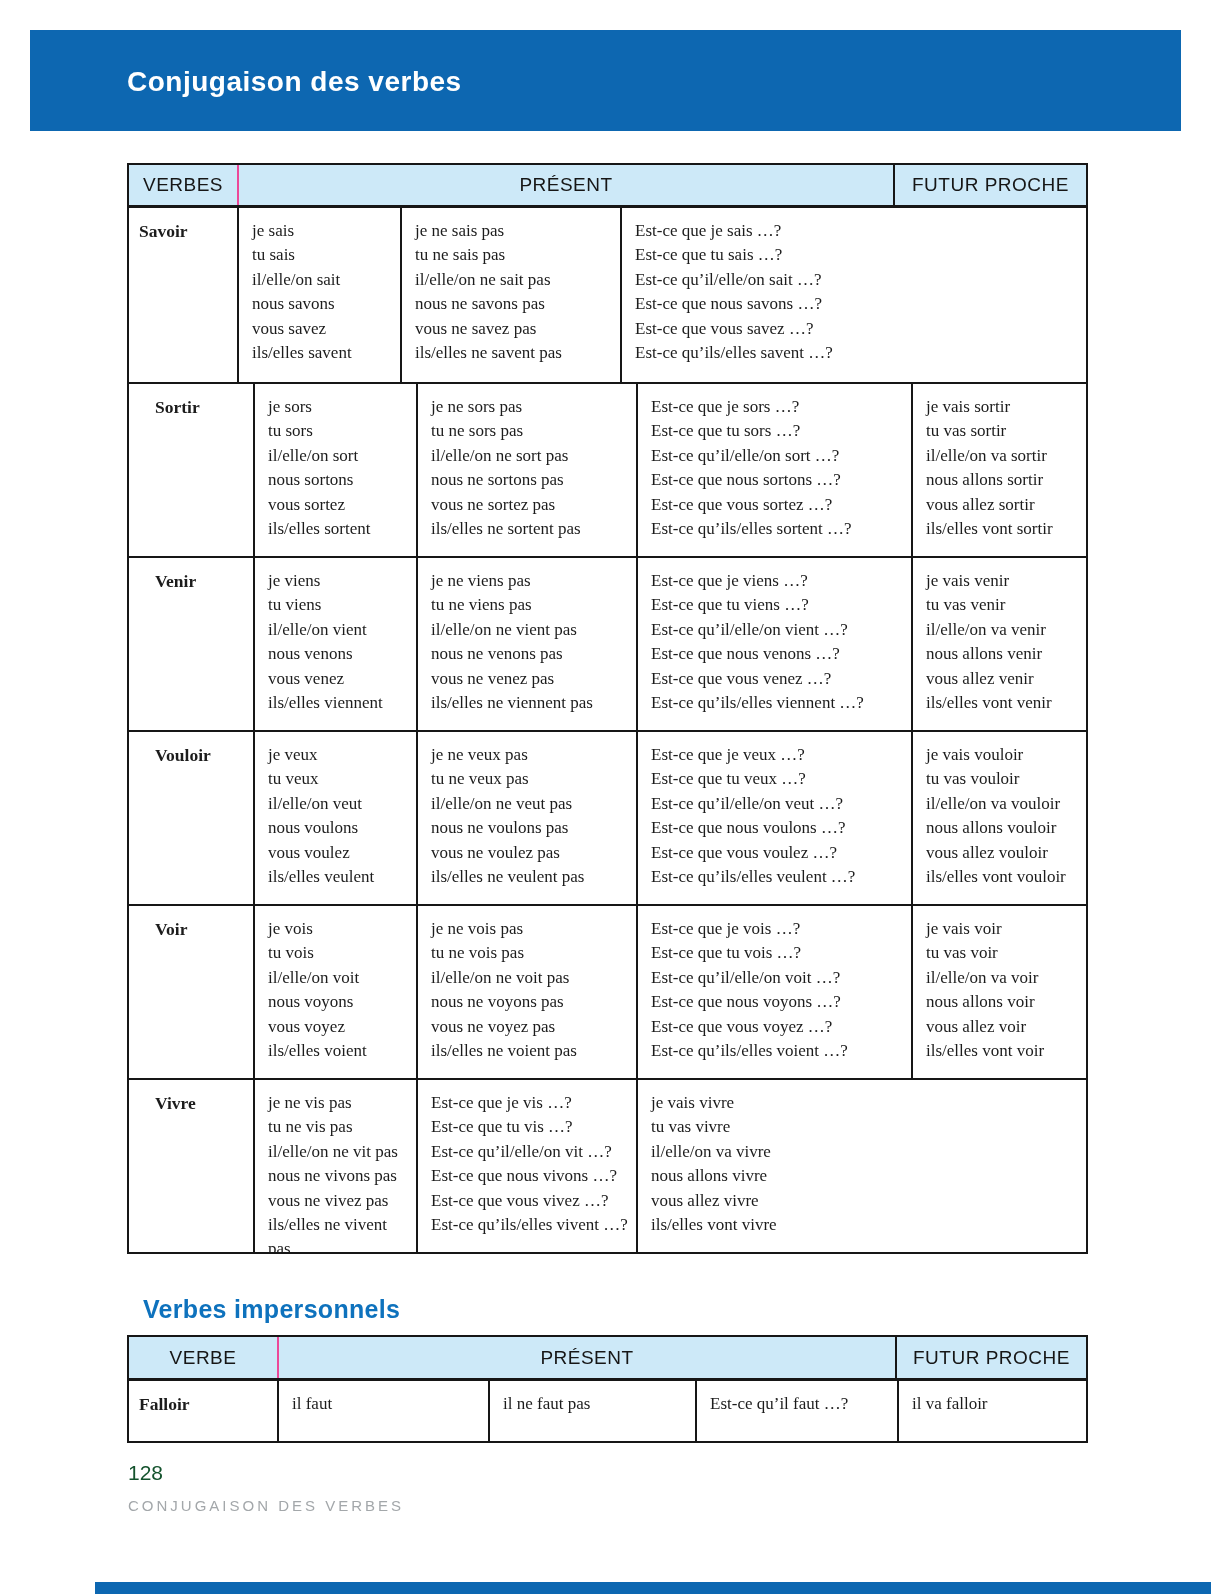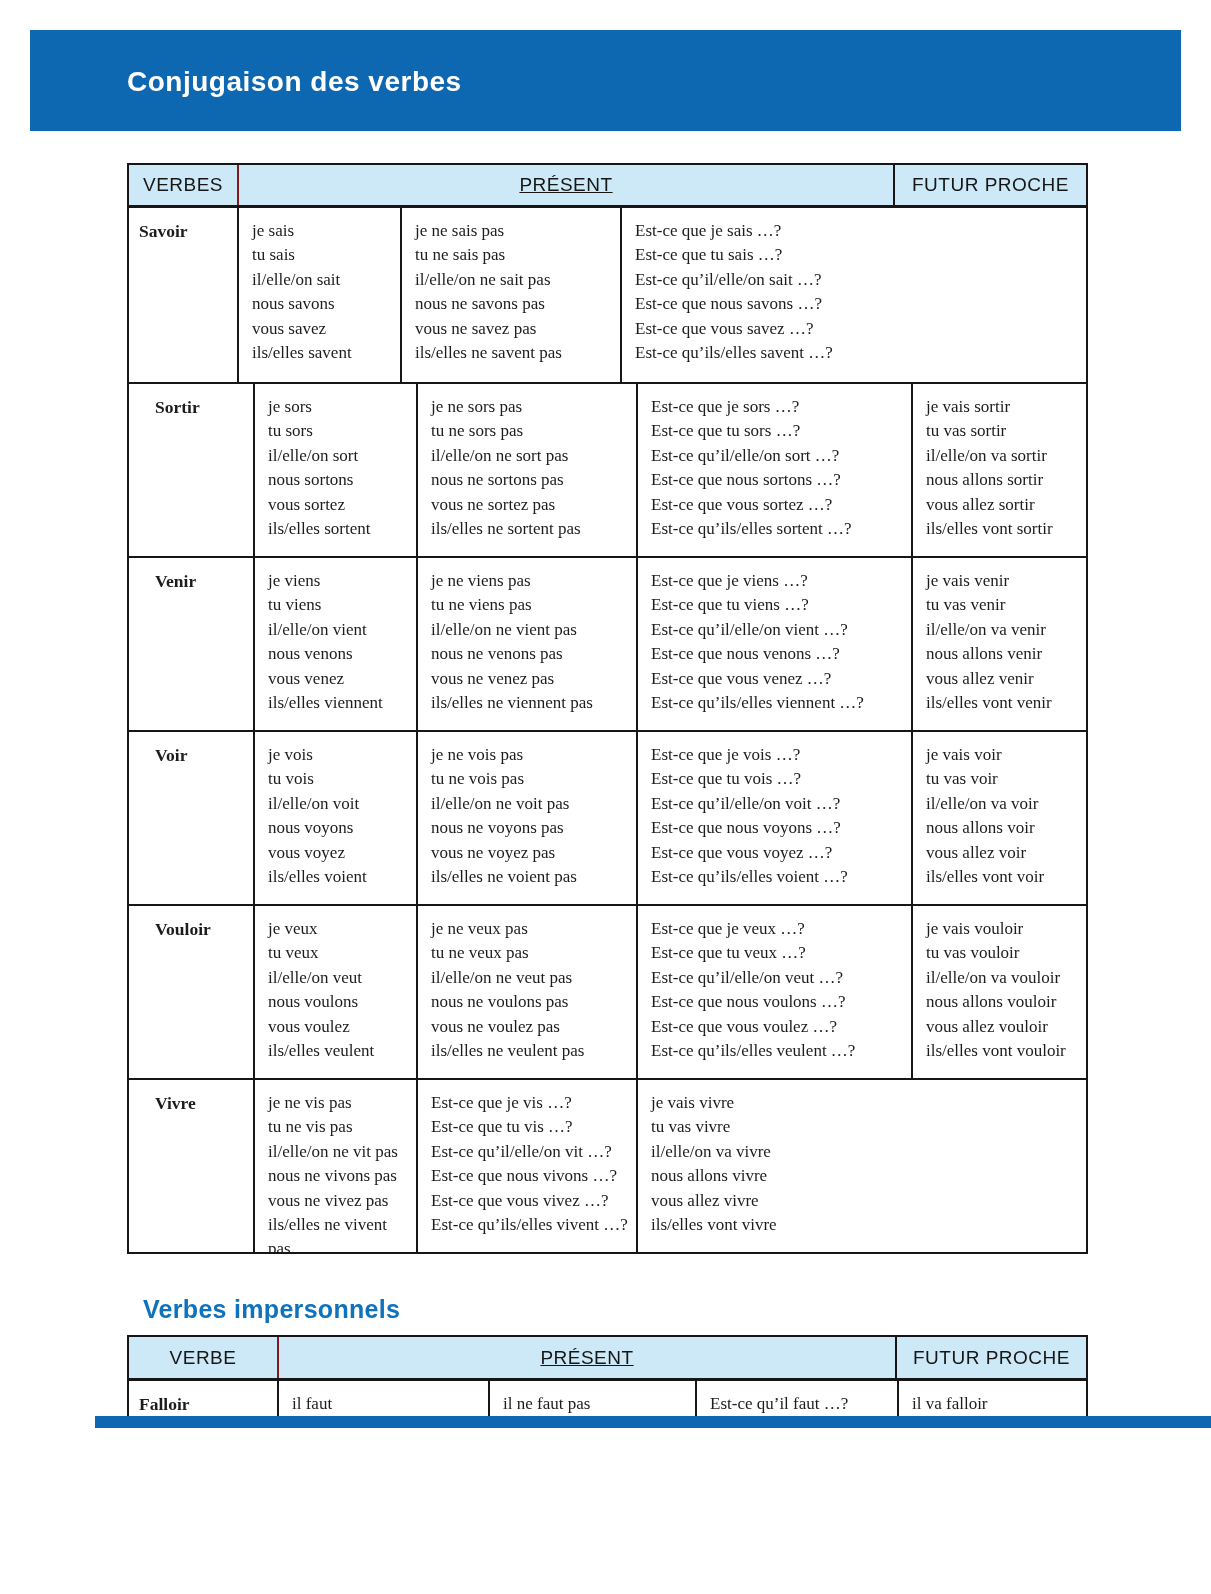--- a/index.html
+++ b/index.html
@@ -1,17 +1,17 @@
 <!DOCTYPE html>
 <html><head>
 <meta charset="utf-8">
 <style>
   html,body { margin:0; padding:0; background:#ffffff; }
   .page {
-    position:relative; width:1211px; height:1428px;
+    position:relative; width:1211px; height:1594px;
     background:#ffffff; overflow:hidden;
     font-family:"Liberation Serif", serif; color:#1c1c1c;
   }
 
   
   .topbar {
     position:absolute; left:30px; top:30px; width:1151px; height:101px;
     background:#0d67b1;
   }
   .topbar h1 {
@@ -29,21 +29,21 @@
 
   .thead {
     display:grid; grid-template-columns:108px 163px 220px 275px 1fr;
     background:#cde9f8; height:40px; border-bottom:3px solid #161616;
   }
   .th {
     display:flex; align-items:center; justify-content:center;
     font-family:"Liberation Sans", sans-serif; font-size:19px;
     letter-spacing:0.5px; color:#161616;
   }
-  .th-present { grid-column:2 / 5; border-left:2px solid #7f1d1d; border-right:2px solid #161616;text-decoration:underline; }
+  .th-present { grid-column:2 / 5; border-left:2px solid #ec4899; border-right:2px solid #161616; }
   .th-futur   { grid-column:5; }
 
   .trow {
     display:grid; grid-template-columns:108px 163px 220px 275px 1fr;
     height:174px; box-sizing:border-box;
   }
   .trow + .trow { border-top:2px solid #161616;padding-left:16px; }
 
   .cell {
     padding:11px 6px 0 13px; font-size:17px; line-height:24.4px;
@@ -175,20 +175,48 @@
 Est-ce qu’ils/elles viennent …?</div>
       <div class="cell">je vais venir
 tu vas venir
 il/elle/on va venir
 nous allons venir
 vous allez venir
 ils/elles vont venir</div>
     </div>
 
     <div class="trow">
+      <div class="cell verb">Vouloir</div>
+      <div class="cell">je veux
+tu veux
+il/elle/on veut
+nous voulons
+vous voulez
+ils/elles veulent</div>
+      <div class="cell">je ne veux pas
+tu ne veux pas
+il/elle/on ne veut pas
+nous ne voulons pas
+vous ne voulez pas
+ils/elles ne veulent pas</div>
+      <div class="cell">Est-ce que je veux …?
+Est-ce que tu veux …?
+Est-ce qu’il/elle/on veut …?
+Est-ce que nous voulons …?
+Est-ce que vous voulez …?
+Est-ce qu’ils/elles veulent …?</div>
+      <div class="cell">je vais vouloir
+tu vas vouloir
+il/elle/on va vouloir
+nous allons vouloir
+vous allez vouloir
+ils/elles vont vouloir</div>
+    </div>
+
+    <div class="trow">
       <div class="cell verb">Voir</div>
       <div class="cell">je vois
 tu vois
 il/elle/on voit
 nous voyons
 vous voyez
 ils/elles voient</div>
       <div class="cell">je ne vois pas
 tu ne vois pas
 il/elle/on ne voit pas
@@ -203,48 +231,20 @@
 Est-ce qu’ils/elles voient …?</div>
       <div class="cell">je vais voir
 tu vas voir
 il/elle/on va voir
 nous allons voir
 vous allez voir
 ils/elles vont voir</div>
     </div>
 
     <div class="trow">
-      <div class="cell verb">Vouloir</div>
-      <div class="cell">je veux
-tu veux
-il/elle/on veut
-nous voulons
-vous voulez
-ils/elles veulent</div>
-      <div class="cell">je ne veux pas
-tu ne veux pas
-il/elle/on ne veut pas
-nous ne voulons pas
-vous ne voulez pas
-ils/elles ne veulent pas</div>
-      <div class="cell">Est-ce que je veux …?
-Est-ce que tu veux …?
-Est-ce qu’il/elle/on veut …?
-Est-ce que nous voulons …?
-Est-ce que vous voulez …?
-Est-ce qu’ils/elles veulent …?</div>
-      <div class="cell">je vais vouloir
-tu vas vouloir
-il/elle/on va vouloir
-nous allons vouloir
-vous allez vouloir
-ils/elles vont vouloir</div>
-    </div>
-
-    <div class="trow">
       <div class="cell verb">Vivre</div>
       <div class="cell">je ne vis pas
 tu ne vis pas
 il/elle/on ne vit pas
 nous ne vivons pas
 vous ne vivez pas
 ils/elles ne vivent pas</div>
       <div class="cell">Est-ce que je vis …?
 Est-ce que tu vis …?
 Est-ce qu’il/elle/on vit …?

